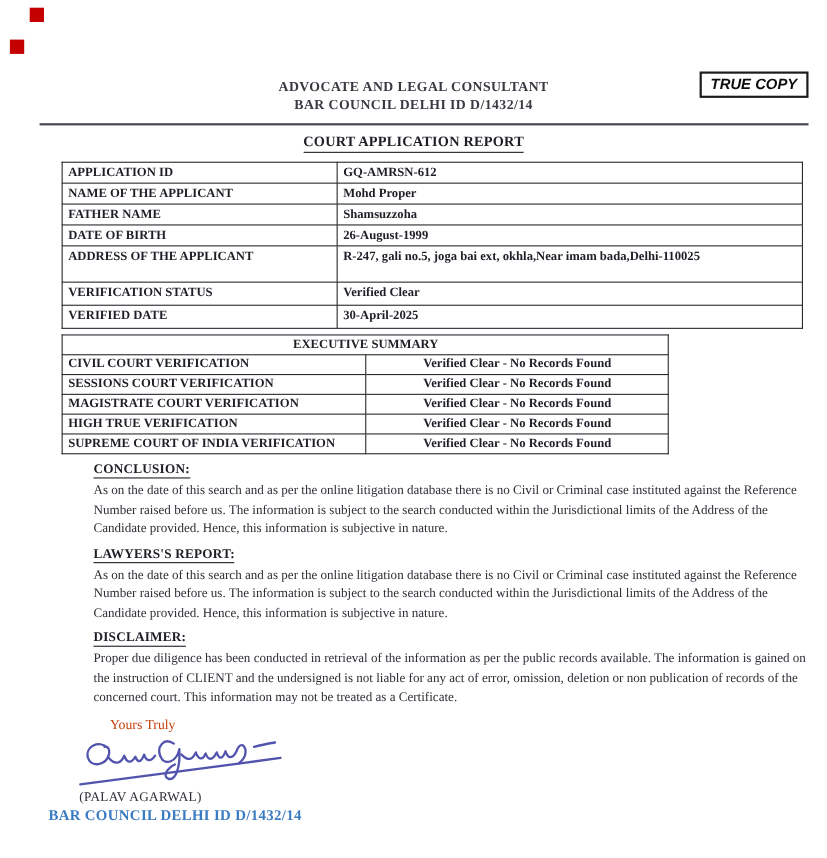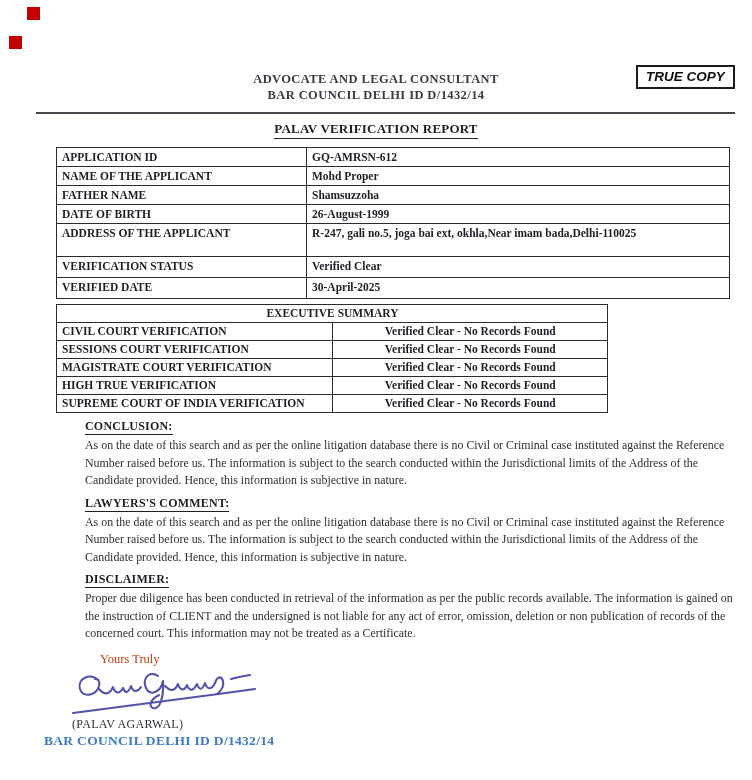--- a/index.html
+++ b/index.html
@@ -92,21 +92,21 @@
   <div class="stamp">TRUE COPY</div>
 
   <div class="letterhead">
     <div>ADVOCATE AND LEGAL CONSULTANT</div>
     <div>BAR COUNCIL DELHI ID D/1432/14</div>
   </div>
 
   <hr class="rule">
 
   <div class="doc-title">
-    <span>PALAV VERIFICATION REPORT</span>
+    <span>COURT APPLICATION REPORT</span>
   </div>
 
   <table class="info-table">
     <tbody>
         <tr class="r-std">
       <td class="c1">APPLICATION ID</td>
       <td>GQ-AMRSN-612</td>
     </tr>
     <tr class="r-std">
       <td class="c1">NAME OF THE APPLICANT</td>
@@ -163,21 +163,21 @@
   </tbody>
     </table>
 
   <div class="sections">
     <div class="sec-h">
       <span>CONCLUSION:</span>
     </div>
     <p class="sec-p">As on the date of this search and as per the online litigation database there is no Civil or Criminal case instituted against the Reference Number raised before us. The information is subject to the search conducted within the Jurisdictional limits of the Address of the Candidate provided. Hence, this information is subjective in nature.</p>
 
     <div class="sec-h">
-      <span>LAWYERS'S COMMENT:</span>
+      <span>LAWYERS'S REPORT:</span>
     </div>
     <p class="sec-p">As on the date of this search and as per the online litigation database there is no Civil or Criminal case instituted against the Reference Number raised before us. The information is subject to the search conducted within the Jurisdictional limits of the Address of the Candidate provided. Hence, this information is subjective in nature.</p>
 
     <div class="sec-h">
       <span>DISCLAIMER:</span>
     </div>
     <p class="sec-p">Proper due diligence has been conducted in retrieval of the information as per the public records available. The information is gained on the instruction of CLIENT and the undersigned is not liable for any act of error, omission, deletion or non publication of records of the concerned court. This information may not be treated as a Certificate.</p>
   </div>
 
   <div class="salutation">Yours Truly</div>

